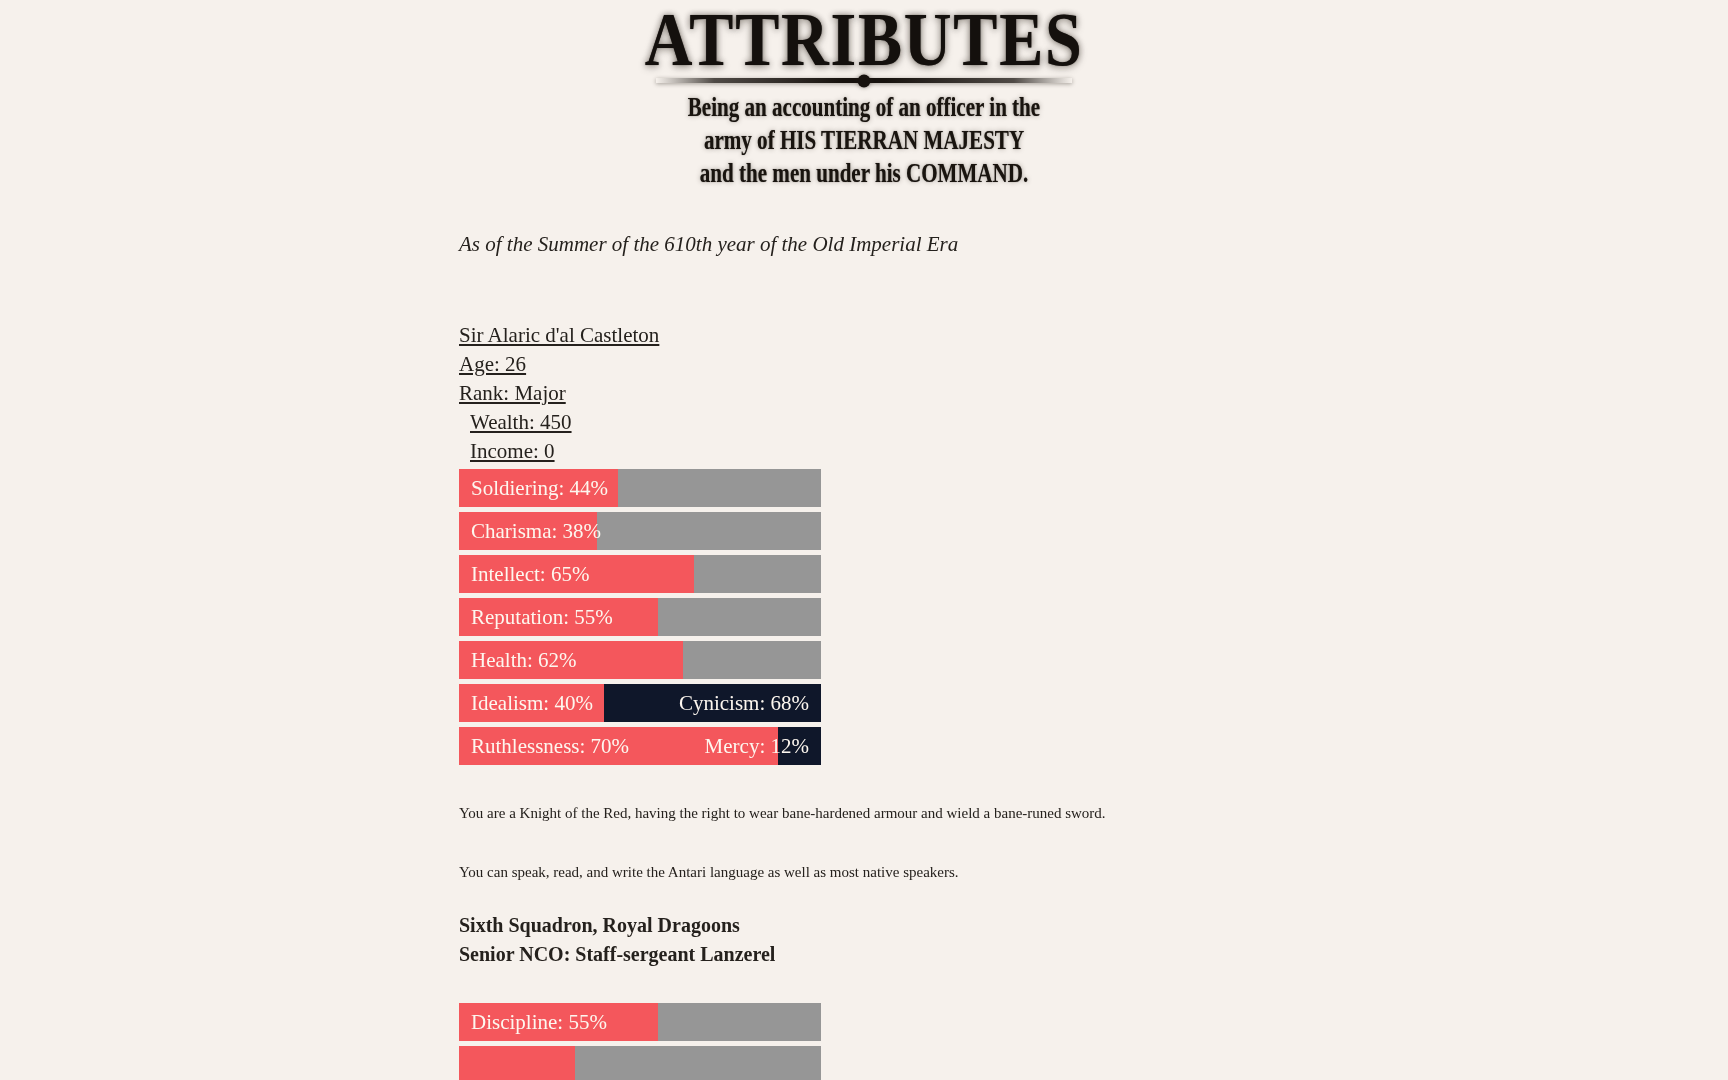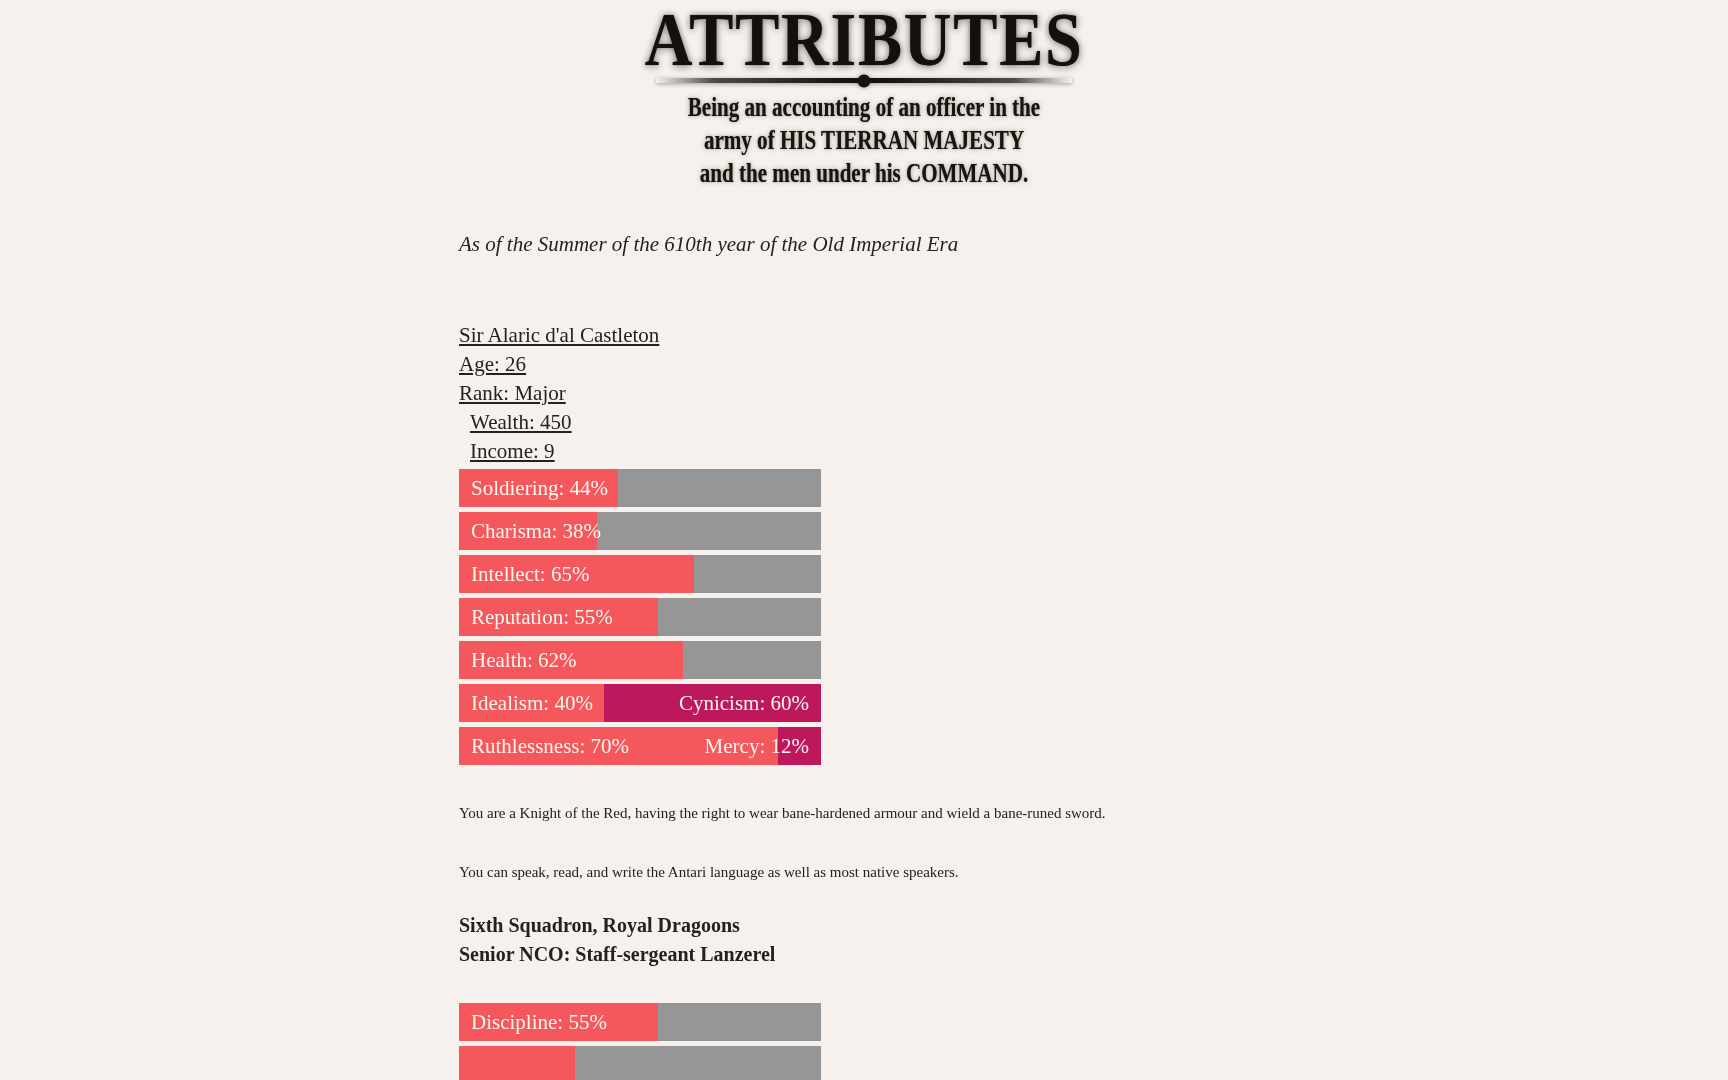--- a/index.html
+++ b/index.html
@@ -87,21 +87,21 @@
   
   .bars { margin-top: 3px; }
   .unit-bars { margin-top: 34px; }
   .bar-row {
     position: relative;
     width: 362px;
     height: 38px;
     background: #969696;
     margin-bottom: 5px;
   }
-  .bar-row.opposed { background: #be185d; }
+  .bar-row.opposed { background: #0f172a; }
   .bar-fill {
     position: absolute;
     left: 0; top: 0; bottom: 0;
     background: #f4575c;
   }
   .bar-label {
     position: absolute;
     top: 0;
     line-height: 38px;
     font-size: 21px;
@@ -136,21 +136,21 @@
   <div class="char-block">
 
       <div class="char-line">Sir Alaric d'al Castleton</div>
 
       <div class="char-line">Age: 26</div>
 
       <div class="char-line">Rank: Major</div>
 
       <div class="char-line indent">Wealth: 450</div>
 
-      <div class="char-line indent">Income: 9</div>
+      <div class="char-line indent">Income: 0</div>
     </div>
 
   <div class="bars">
 
       <div class="bar-row">
         <div class="bar-fill" style="width: 44%;"></div>
         <div class="bar-label left">Soldiering: 44%</div>
       </div>
 
       <div class="bar-row">
@@ -172,21 +172,21 @@
         <div class="bar-fill" style="width: 62%;"></div>
         <div class="bar-label left">Health: 62%</div>
       </div>
     </div>
 
   <div class="bars opposed-bars">
 
       <div class="bar-row opposed">
         <div class="bar-fill" style="width: 40%;"></div>
         <div class="bar-label left">Idealism: 40%</div>
-        <div class="bar-label right">Cynicism: 60%</div>
+        <div class="bar-label right">Cynicism: 68%</div>
       </div>
 
       <div class="bar-row opposed">
         <div class="bar-fill" style="width: 88%;"></div>
         <div class="bar-label left">Ruthlessness: 70%</div>
         <div class="bar-label right">Mercy: 12%</div>
       </div>
     </div>
 
   <p class="para para-1">You are a Knight of the Red, having the right to wear bane-hardened armour and wield a bane-runed sword.</p>

